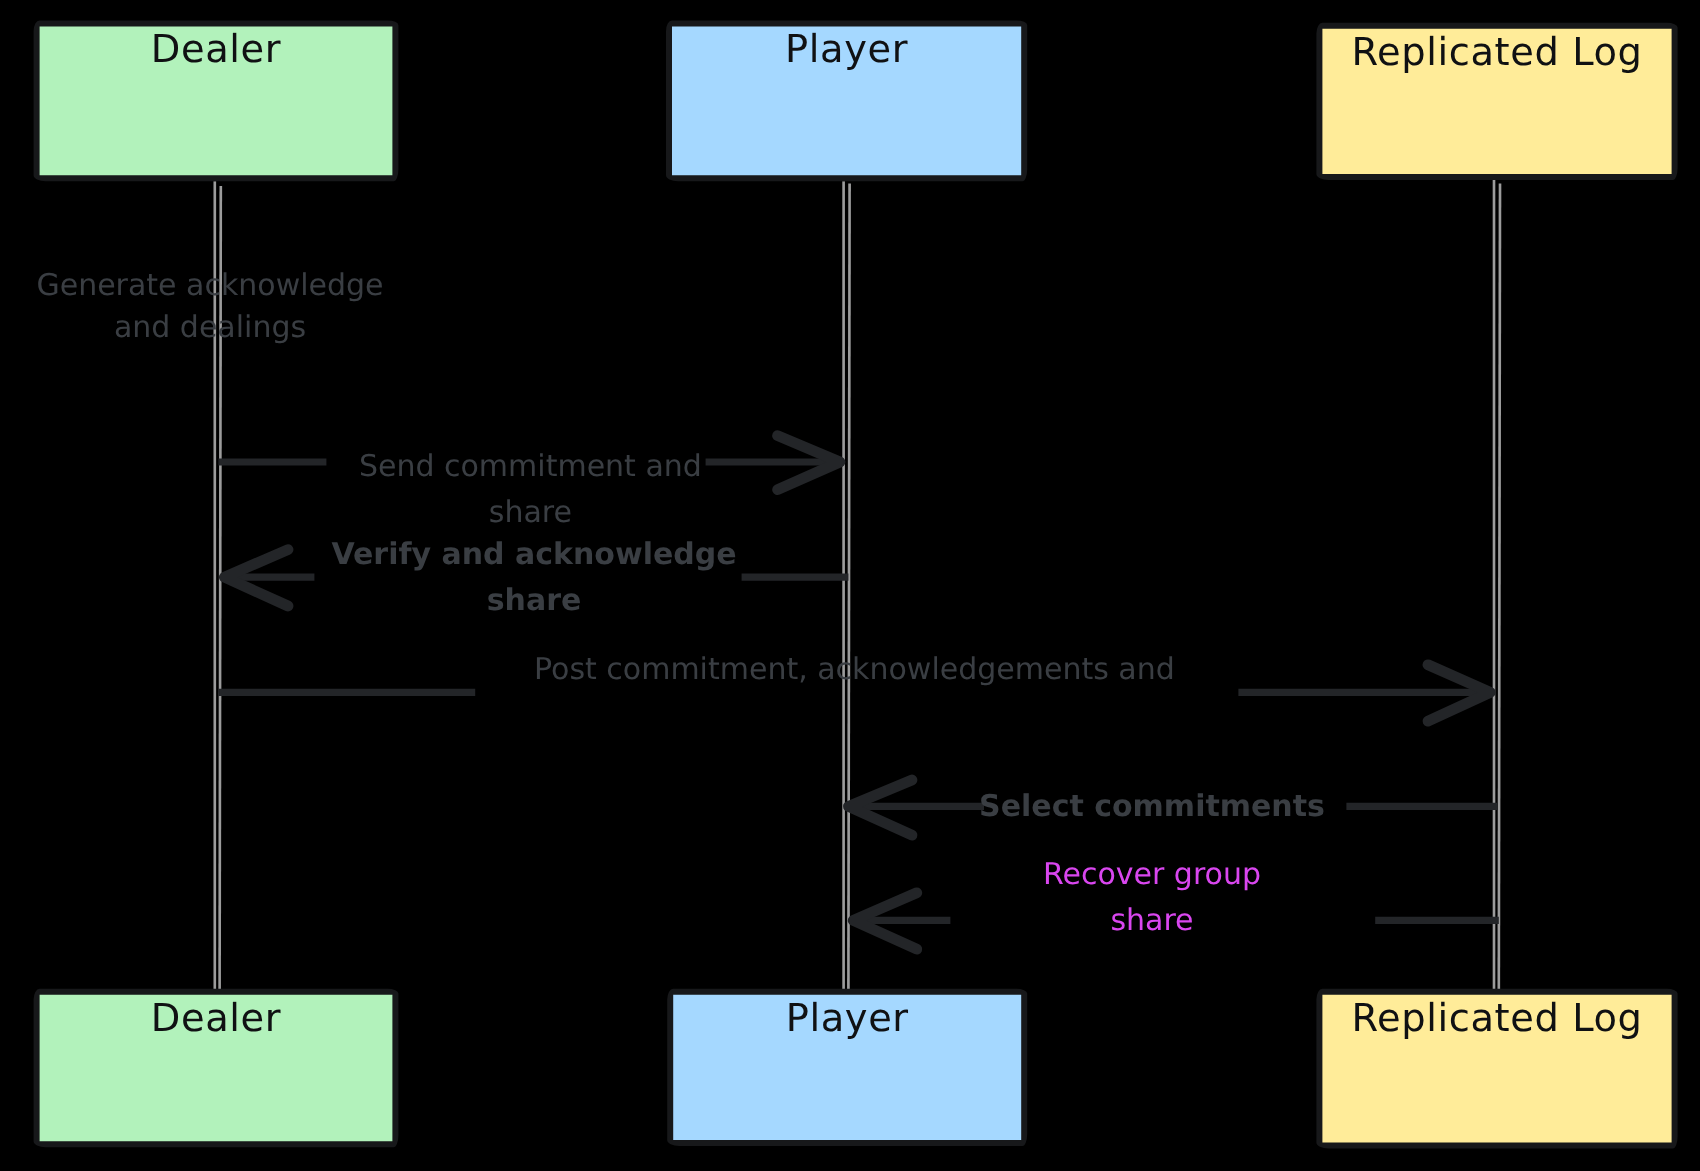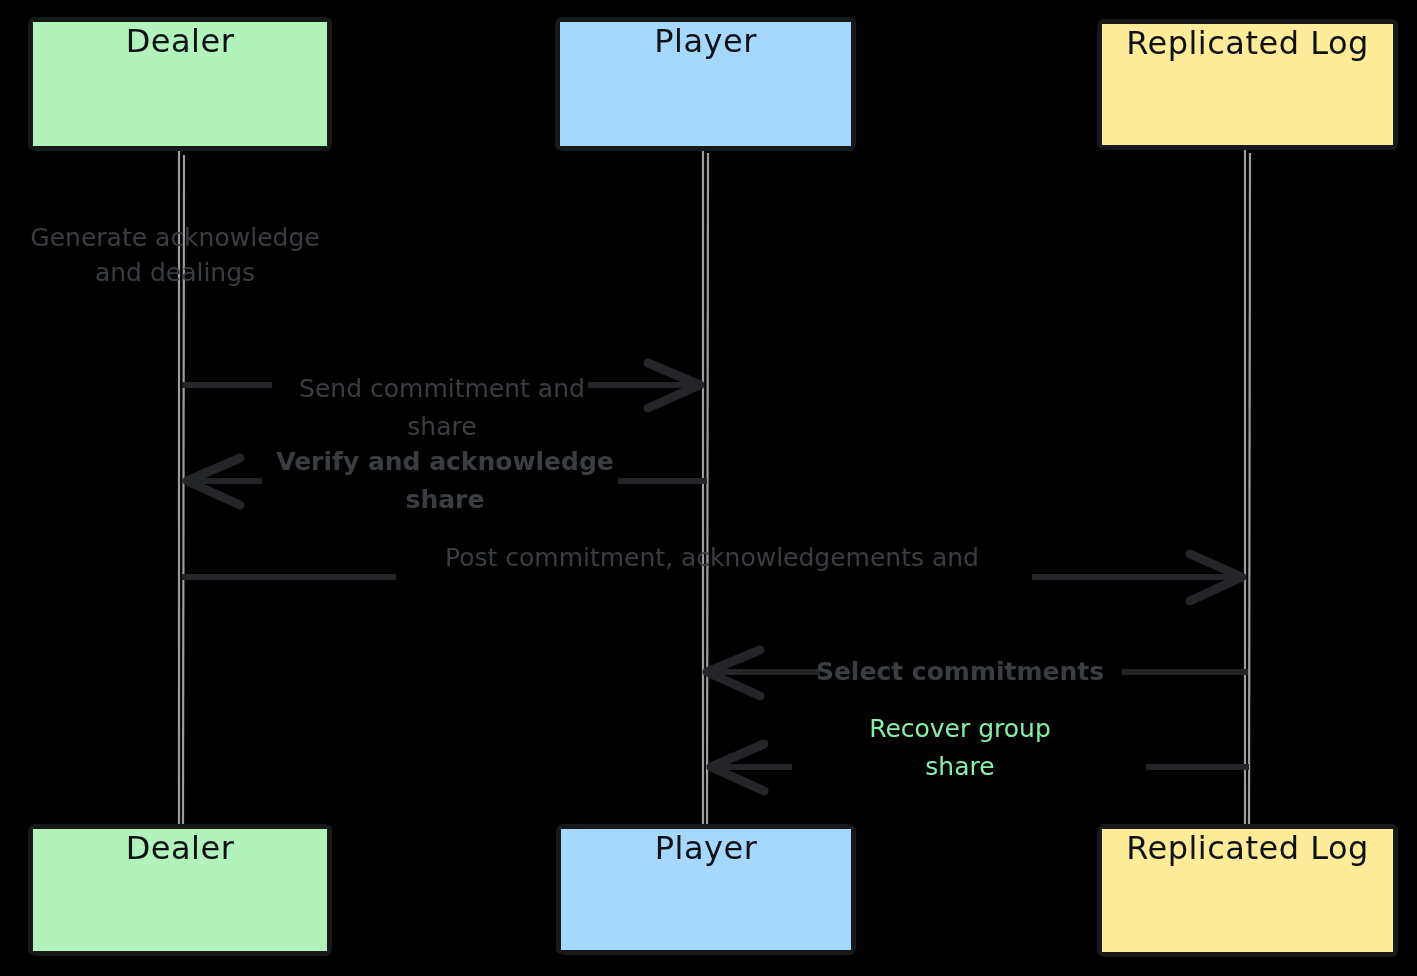--- a/index.html
+++ b/index.html
@@ -147,18 +147,18 @@
   </div>
 
   <div class="msg-label" style="left: 712px; top: 539px; color: rgb(58, 62, 67);">
     <div>Post commitment, acknowledgements and</div>
   </div>
 
   <div class="msg-label" style="left: 960px; top: 653px; color: rgb(58, 62, 67); font-weight: bold;">
     <div>Select commitments</div>
   </div>
 
-  <div class="msg-label" style="left: 960px; top: 710px; color: #86efac;">
+  <div class="msg-label" style="left: 960px; top: 710px; color: #d946ef;">
     <div>Recover group</div>
     <div>share</div>
   </div>
 
 </div>
 
 </body></html>

